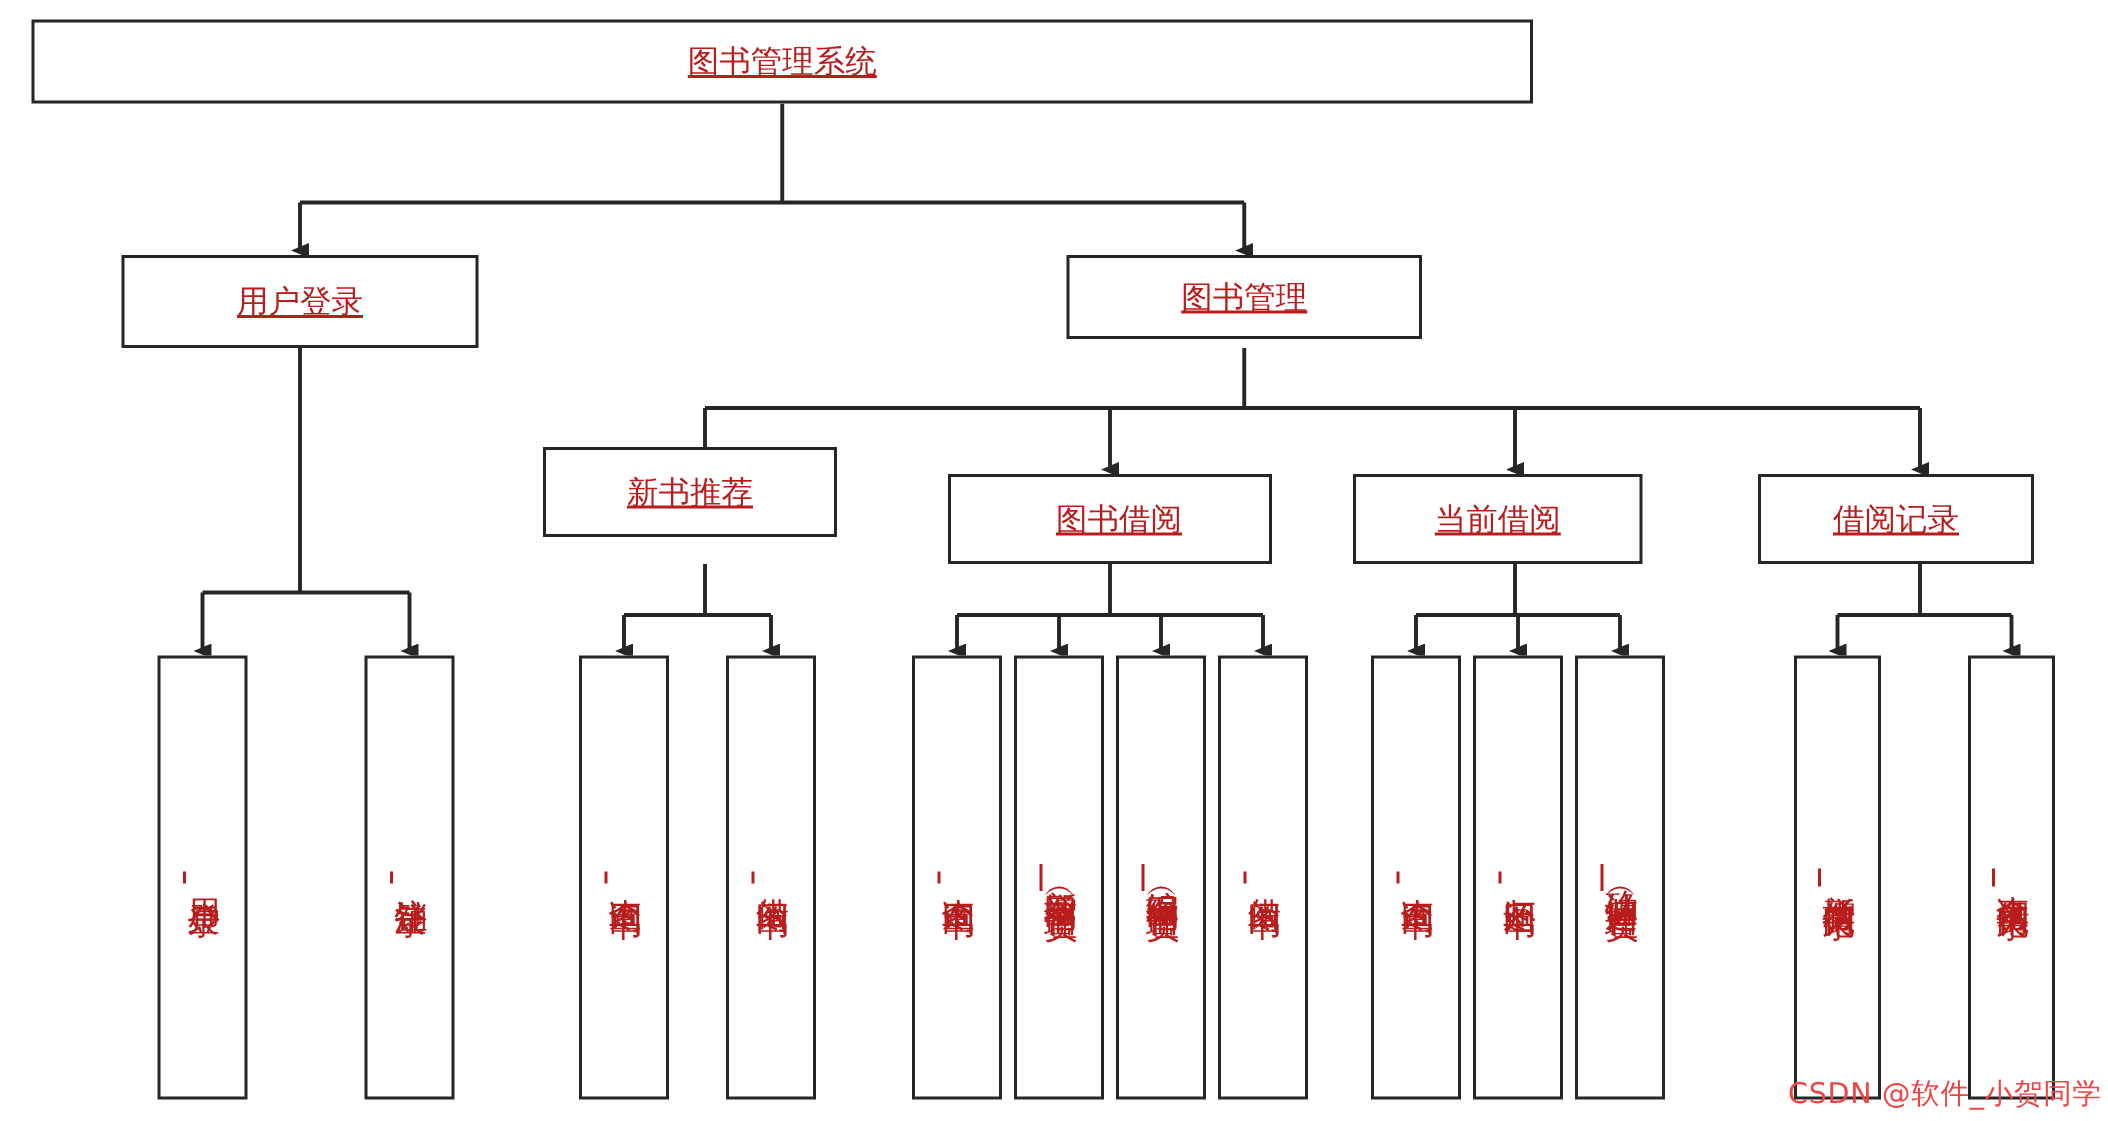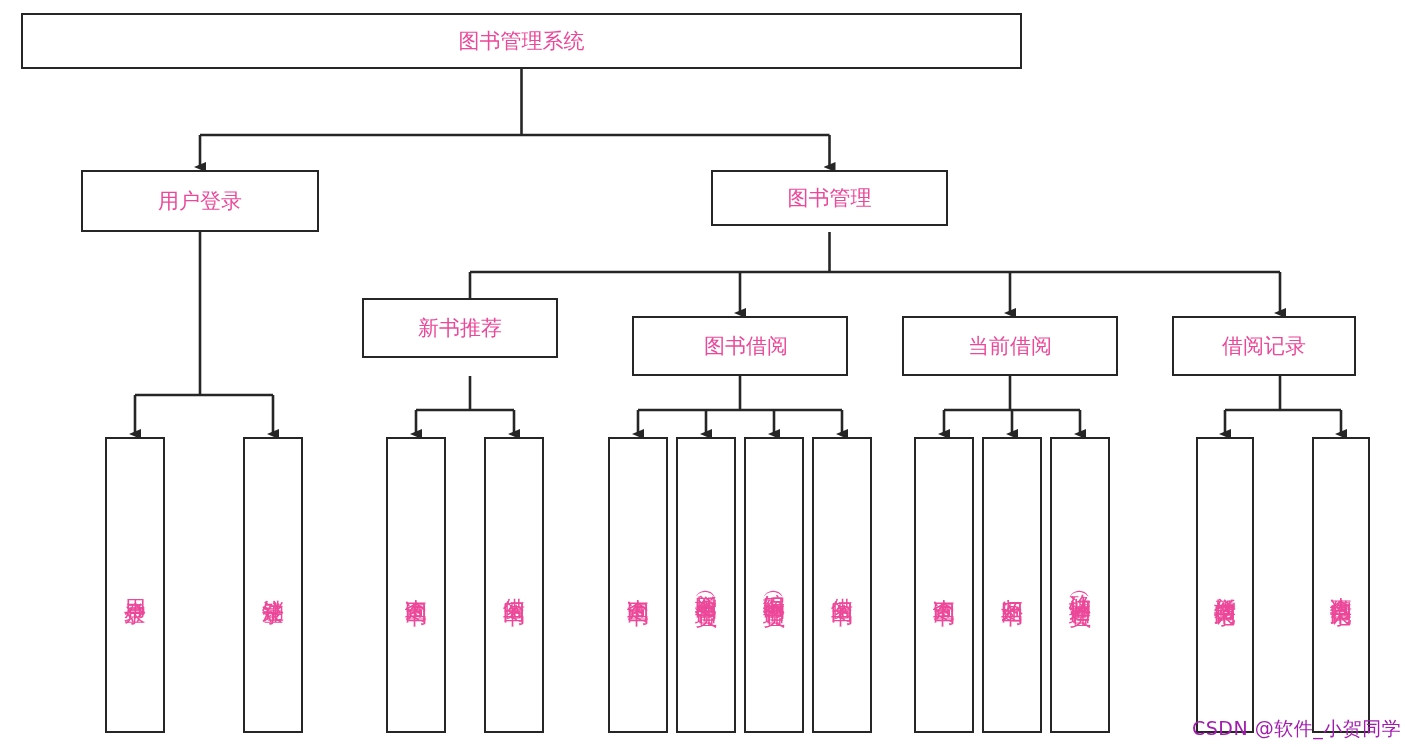--- a/index.html
+++ b/index.html
@@ -25,21 +25,22 @@
     height: 747px;
   }
   .node {
     position: absolute;
     box-sizing: border-box;
     border: 2px solid #262626;
     background: #ffffff;
     display: flex;
     align-items: center;
     justify-content: center;
-    color: #ec4899;
+    color: #b91c1c;
+    text-decoration: underline;
   }
   .node .label {
     display: block;
     text-align: center;
     line-height: 1.06;
     white-space: nowrap;
   }
   .node.horiz .label {
     font-size: 21px;
   }
@@ -50,21 +51,21 @@
   .node.vert .label {
     writing-mode: vertical-rl;
     text-orientation: upright;
     font-size: 22px;
     letter-spacing: 2px;
     line-height: 1;
   }
   .watermark {
     position: absolute;
     font-size: 19px;
-    color: #a21caf;
+    color: #ef4444;
     white-space: nowrap;
     letter-spacing: 0.5px;
   }
 </style>
 </head>
 <body>
 
 <div id="canvas">
 
   <svg id="diagram-svg" viewBox="0 0 1405 747">
@@ -119,21 +120,21 @@
       </div>
       <div class="node horiz" style="left: 711px; top: 170px; width: 237px; height: 56px;">
         <span class="label">图书管理</span>
       </div>
       <div class="node horiz" style="left: 362px; top: 298px; width: 196px; height: 60px;">
         <span class="label">新书推荐</span>
       </div>
       <div class="node horiz" style="left: 632px; top: 316px; width: 216px; height: 60px; padding-left: 12px;">
         <span class="label">图书借阅</span>
       </div>
-      <div class="node horiz" style="left: 902px; top: 316px; width: 216px; height: 60px;">
+      <div class="node horiz" style="left: 902px; top: 316px; width: 193px; height: 60px;">
         <span class="label">当前借阅</span>
       </div>
       <div class="node horiz" style="left: 1172px; top: 316px; width: 184px; height: 60px;">
         <span class="label">借阅记录</span>
       </div>
       <div class="node vert" style="left: 105px; top: 437px; width: 60px; height: 296px;">
         <span class="label">用户登录</span>
       </div>
       <div class="node vert" style="left: 243px; top: 437px; width: 60px; height: 296px;">
         <span class="label">注销登录</span>

